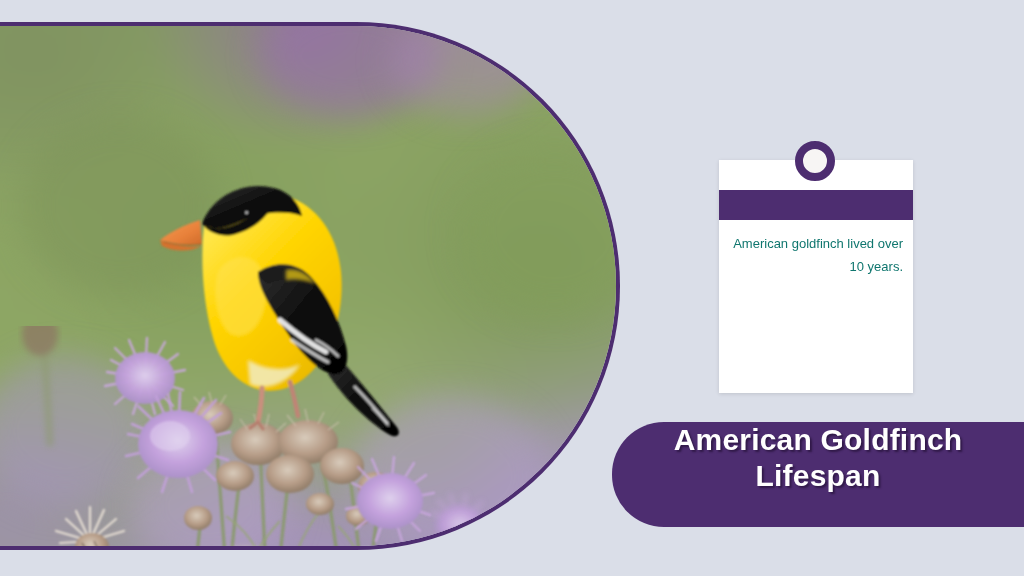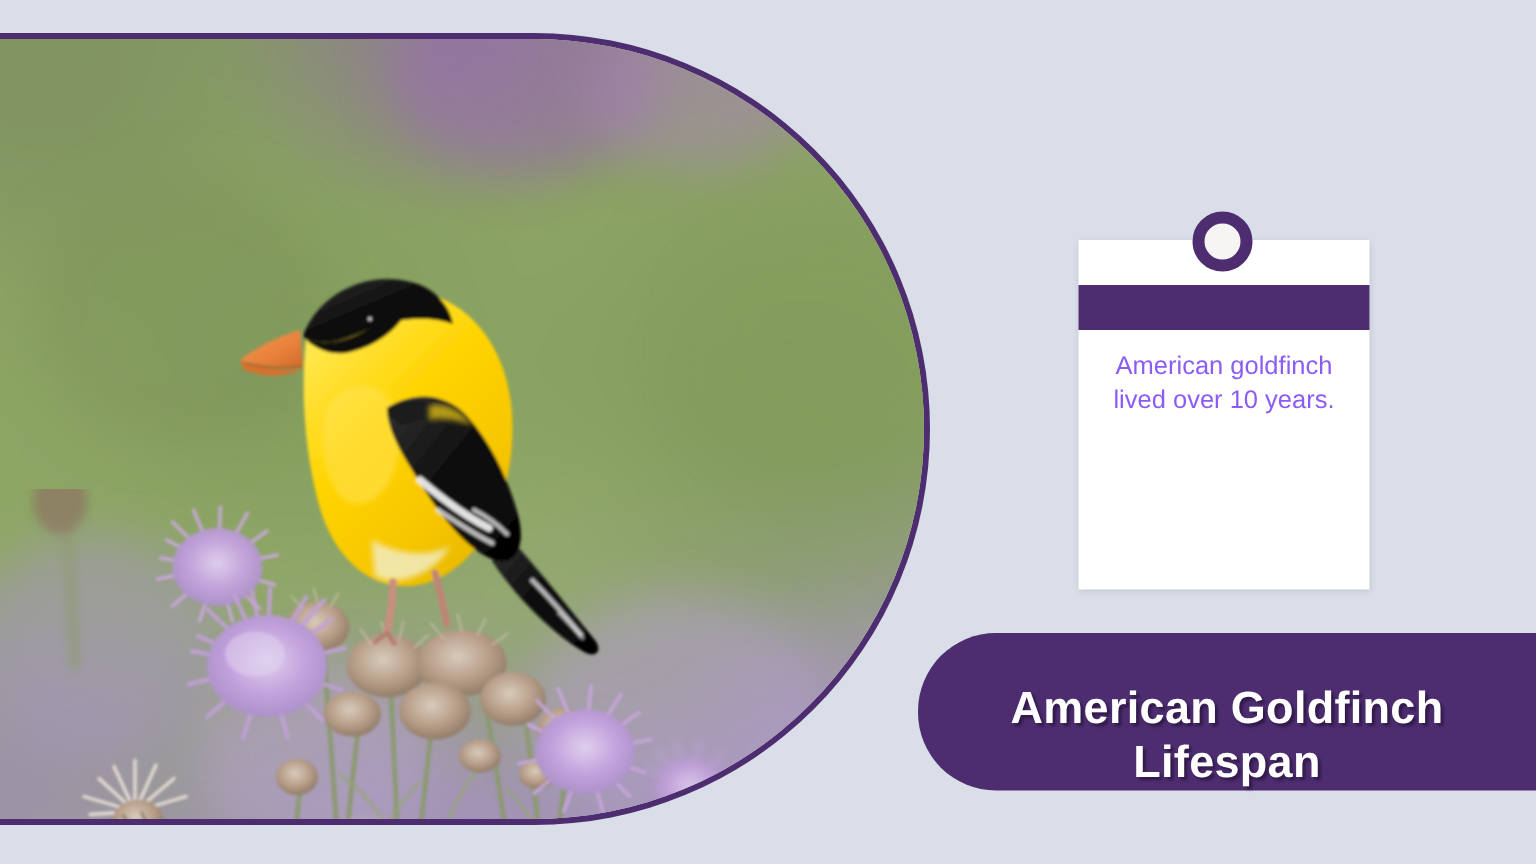--- a/index.html
+++ b/index.html
@@ -83,24 +83,24 @@
     left: 0; top: 30px;
     width: 100%;
     height: 30px;
     background: #4d2d70;
   }
   #fact-card-text {
     position: absolute;
     left: 10px;
     right: 10px;
     top: 72px;
-    text-align: center;
-    font-size: 17px;
+    text-align: right;
+    font-size: 13px;
     line-height: 23px;
-    color: #8b5cf6;
+    color: #0f766e;
     font-family: "Liberation Sans", sans-serif;
   }
   #card-ring {
     position: absolute;
     left: 795px;
     top: 141px;
     width: 40px;
     height: 40px;
     border-radius: 50%;
     border: 8px solid #4d2d70;
@@ -112,21 +112,21 @@
   #title-banner {
     position: absolute;
     left: 612px;
     top: 422px;
     width: 412px;
     height: 105px;
     background: #4d2d70;
     border-top-left-radius: 52px;
     border-bottom-left-radius: 52px;
     display: flex;
-    align-items: flex-end;
+    align-items: flex-start;
     justify-content: center;
   }
   #title-text {
     color: #ffffff;
     font-weight: bold;
     font-size: 30px;
     line-height: 36px;
     text-align: center;
     letter-spacing: .2px;
     text-shadow: 2px 2px 2px rgba(25,10,40,.55);

